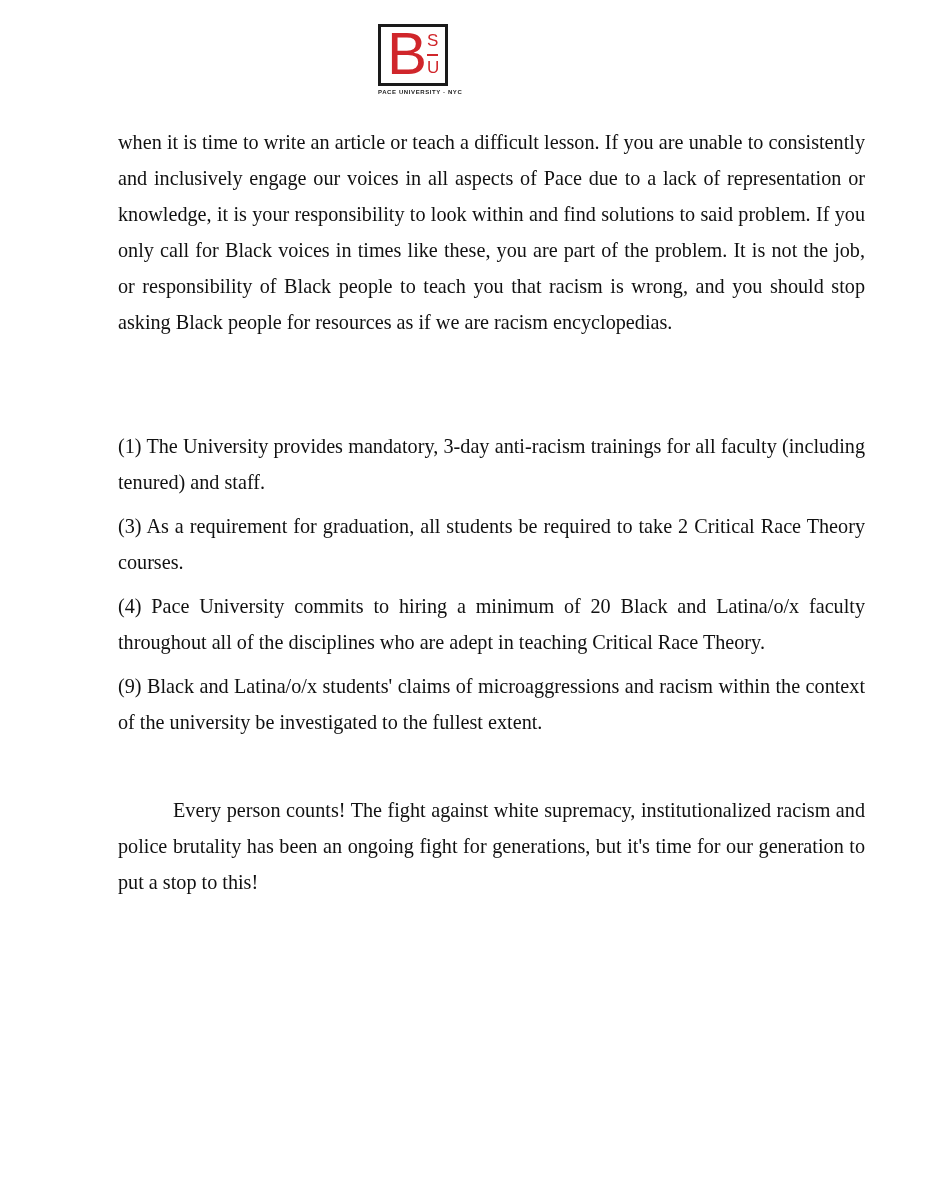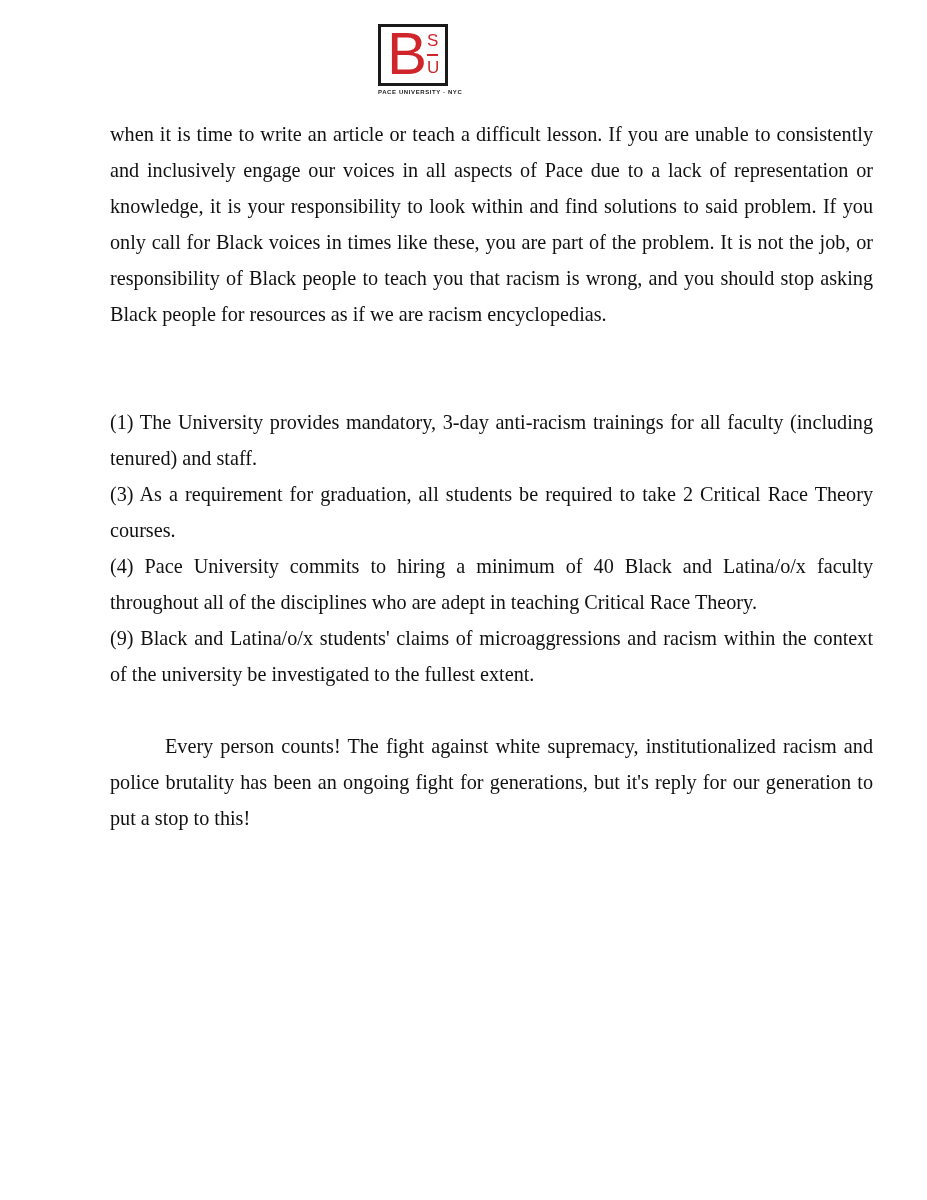--- a/index.html
+++ b/index.html
@@ -24,21 +24,21 @@
   .logo-u { top: 32px; }
   .logo-sub {
     margin-top: 3px; font-family: "Liberation Sans", sans-serif; font-weight: 700;
     font-size: 6px; letter-spacing: 0.6px; color: #1a1a1a; white-space: nowrap;
   }
   .doc {
     position: absolute; left: 110px; top: 116px; width: 763px;
     font-family: "Liberation Serif", serif; font-size: 20.2px; line-height: 36px;
     color: #111111; text-align: justify;
   }
-  .doc p { margin: 0; }
+  .doc p { margin: 8px; }
   .indent { text-indent: 55px; }
   .gap { height: 36px; }
   .demand { margin: 0; }
 </style>
 </head>
 <body>
 
 <div class="logo-wrap">
   <div class="logo-box">
     <span class="logo-b">B</span>
@@ -49,19 +49,19 @@
   <div class="logo-sub">PACE UNIVERSITY - NYC</div>
 </div>
 
 <div class="doc">
   <p>when it is time to write an article or teach a difficult lesson. If you are unable to consistently and inclusively engage our voices in all aspects of Pace due to a lack of representation or knowledge, it is your responsibility to look within and find solutions to said problem. If you only call for Black voices in times like these, you are part of the problem. It is not the job, or responsibility of Black people to teach you that racism is wrong, and you should stop asking Black people for resources as if we are racism encyclopedias.</p>
   <div class="gap"></div>
   <div class="gap"></div>
   <div>
     <p class="demand">(1) The University provides mandatory, 3-day anti-racism trainings for all faculty (including tenured) and staff.</p>
     <p class="demand">(3) As a requirement for graduation, all students be required to take 2 Critical Race Theory courses.</p>
-    <p class="demand">(4) Pace University commits to hiring a minimum of 40 Black and Latina/o/x faculty throughout all of the disciplines who are adept in teaching Critical Race Theory.</p>
+    <p class="demand">(4) Pace University commits to hiring a minimum of 20 Black and Latina/o/x faculty throughout all of the disciplines who are adept in teaching Critical Race Theory.</p>
     <p class="demand">(9) Black and Latina/o/x students' claims of microaggressions and racism within the context of the university be investigated to the fullest extent.</p>
   </div>
   <div class="gap"></div>
-  <p class="indent">Every person counts! The fight against white supremacy, institutionalized racism and police brutality has been an ongoing fight for generations, but it's reply for our generation to put a stop to this!</p>
+  <p class="indent">Every person counts! The fight against white supremacy, institutionalized racism and police brutality has been an ongoing fight for generations, but it's time for our generation to put a stop to this!</p>
   <div class="gap"></div>
 </div>
 
 </body></html>

